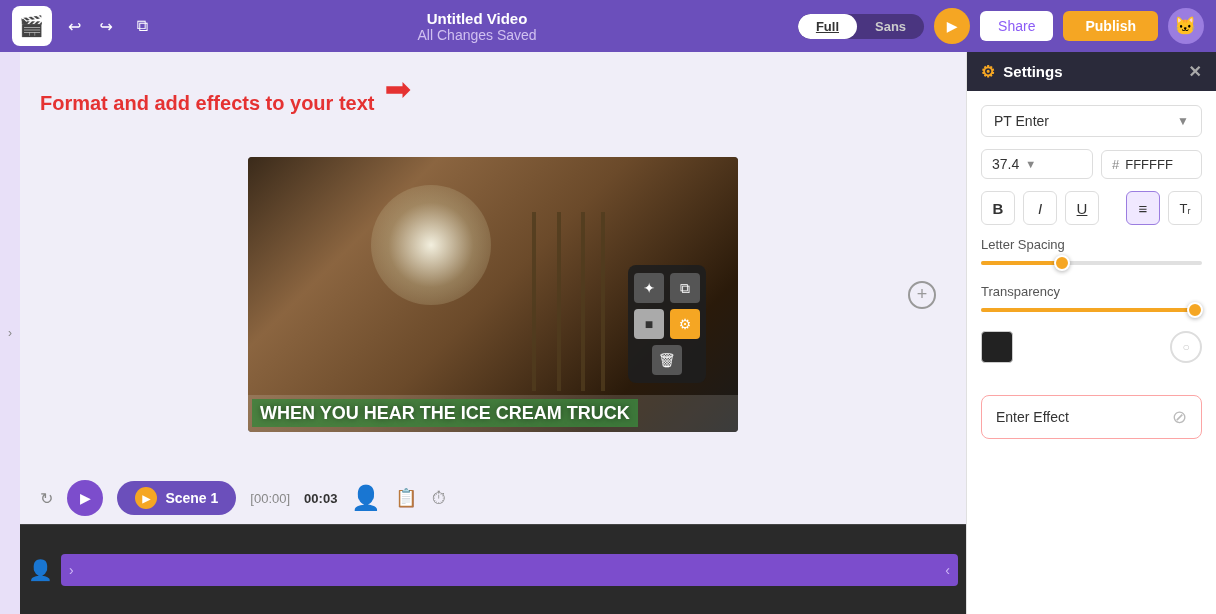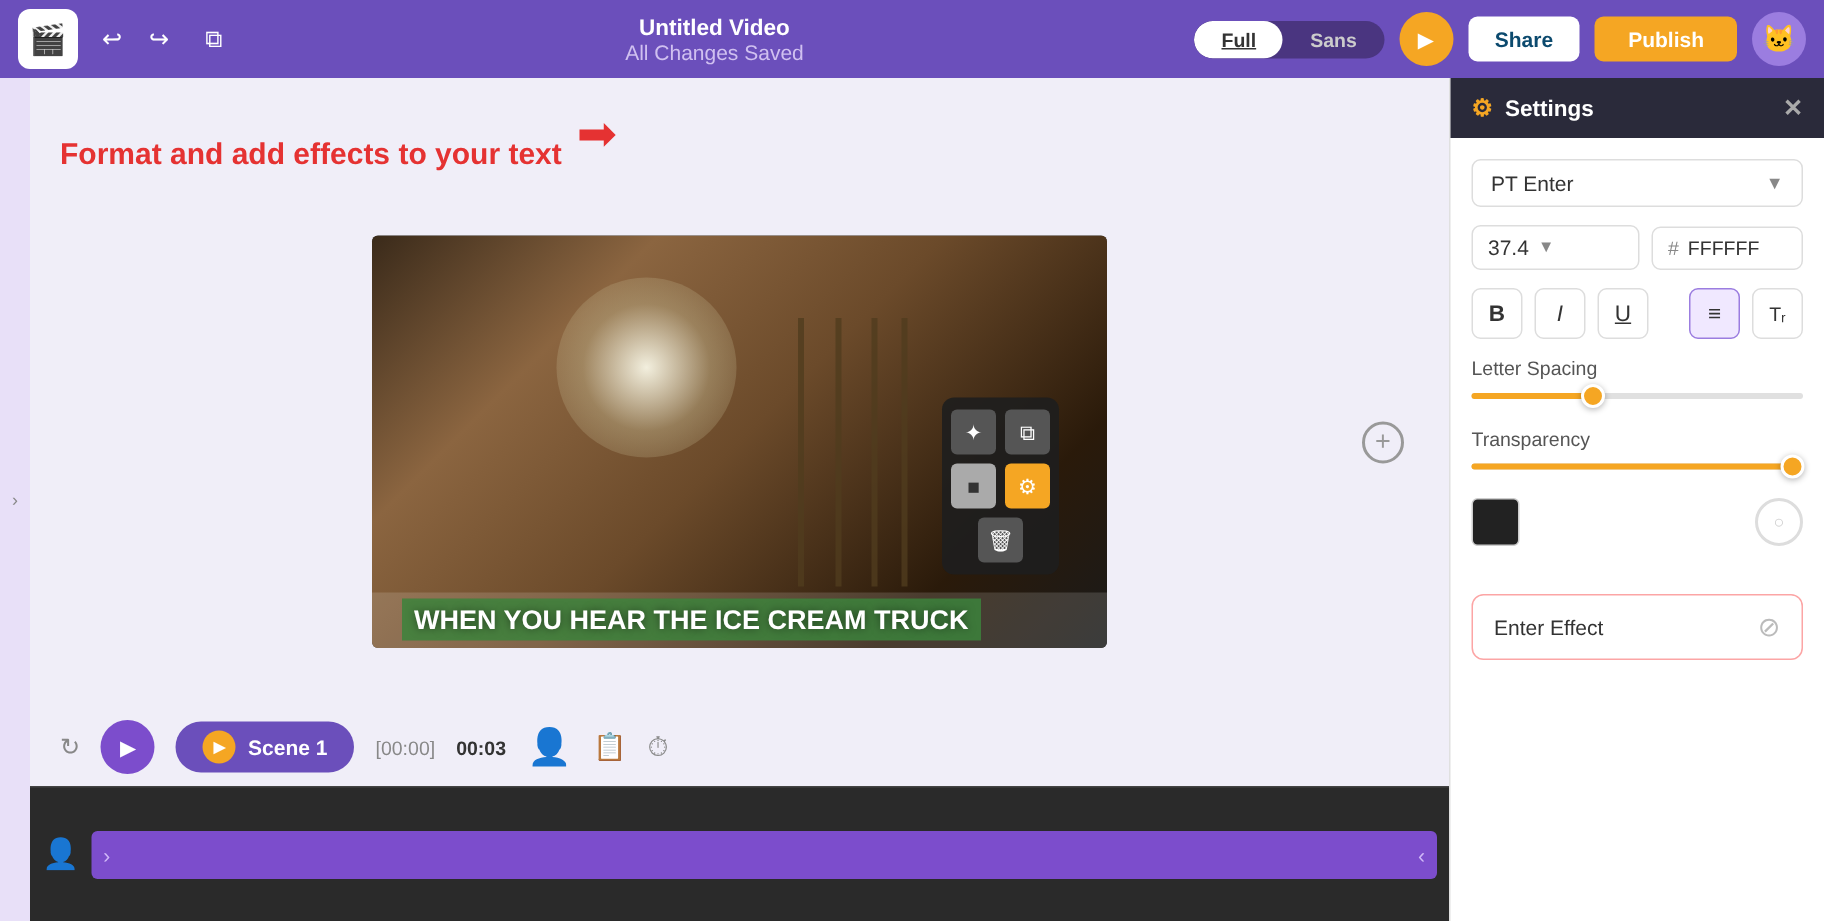--- a/index.html
+++ b/index.html
@@ -43,21 +43,21 @@
     #topbar .mode-toggle button {
       padding: 5px 18px; border: none; cursor: pointer; font-size: 13px; font-weight: 600;
     }
     #topbar .mode-toggle .full { background: #fff; color: #333; border-radius: 20px; text-decoration: underline; }
     #topbar .mode-toggle .lite { background: transparent; color: #ccc; }
     #topbar .play-btn {
       width: 36px; height: 36px; background: #f5a623; border: none; border-radius: 50%; cursor: pointer;
       display: flex; align-items: center; justify-content: center; color: #fff; font-size: 14px;
     }
     #topbar .share-btn {
-      padding: 7px 18px; background: #fff; border: none; border-radius: 6px; cursor: pointer; font-size: 14px; font-weight: 700; color: #0c4a6e;
+      padding: 7px 18px; background: #fff; border: none; border-radius: 6px; cursor: pointer; font-size: 14px; font-weight: 400; color: #8b5cf6;
     }
     #topbar .publish-btn {
       padding: 7px 22px; background: #f5a623; border: none; border-radius: 6px; cursor: pointer; font-size: 14px; font-weight: 700; color: #fff;
     }
     #topbar .avatar-top {
       width: 36px; height: 36px; border-radius: 50%; background: #9b7de0; display: flex; align-items: center; justify-content: center; color: #fff; font-size: 18px; cursor: pointer;
     }
 
     
     #main {
@@ -116,21 +116,21 @@
       background: #555;
       border-radius: 4px;
       position: relative;
       overflow: hidden;
     }
     #video-overlay-text {
       position: absolute;
       bottom: 0;
       left: 0; right: 0;
       background: rgba(255,255,255,0.15);
-      padding: 8px 20px;
+      padding: 8px 4px;
       text-align: left;
     }
     #video-overlay-text span {
       color: #fff;
       font-size: 18px;
       font-weight: 900;
       text-shadow: 0 0 6px rgba(0,0,0,0.5);
       font-family: 'Arial Black', sans-serif;
       background: rgba(60,130,60,0.85);
       padding: 4px 8px;

